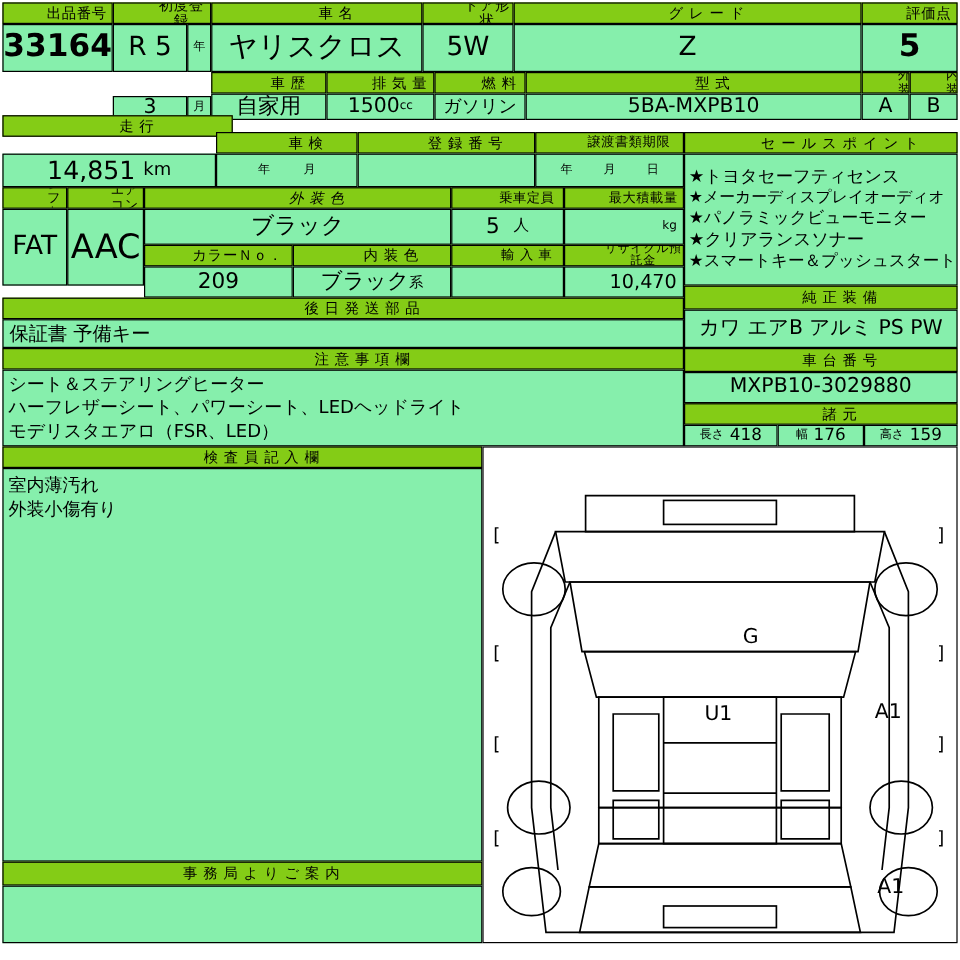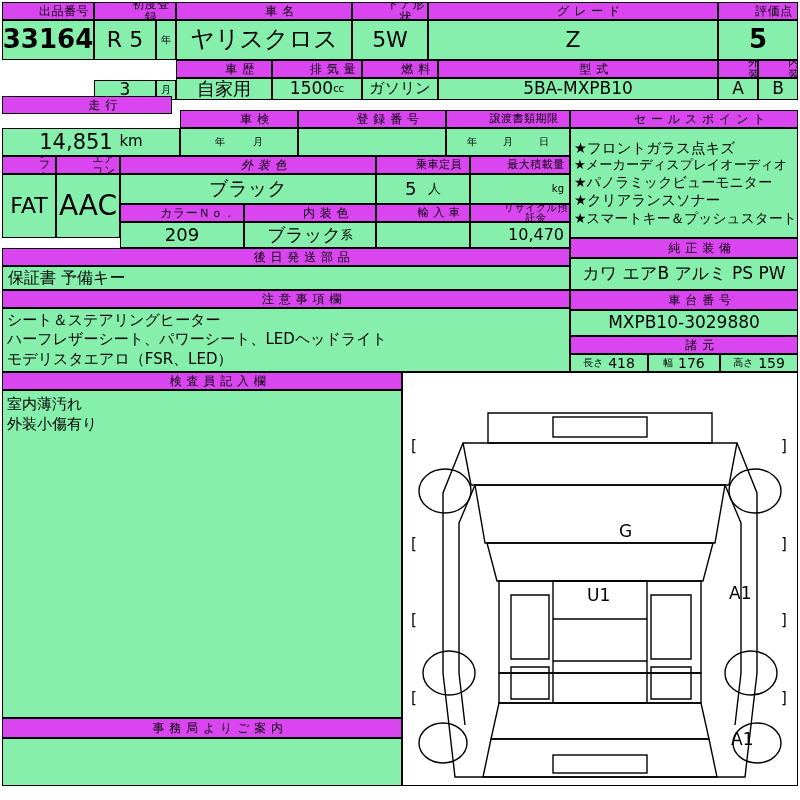--- a/index.html
+++ b/index.html
@@ -25,21 +25,21 @@
     box-sizing: border-box;
     border: 1px solid #000;
     display: flex;
     align-items: center;
     justify-content: center;
     text-align: center;
     overflow: hidden;
     line-height: 1.05;
   }
   .hdr {
-    background: #d946ef;
+    background: #84cc16;
     font-size: 12px;
     letter-spacing: 0.5px;
     padding-left: 32px;
   }
   .val {
     background: #86efac;
     font-size: 15px;
   }
   .big {
     font-size: 26px;
@@ -135,21 +135,21 @@
   <div class="box val" style="left:362px;top:78px;width:76px;height:22px;font-size:15px;">ガソリン</div>
 
   <div class="box hdr" style="left:438px;top:60px;width:280px;height:18px;">型 式</div>
   <div class="box val" style="left:438px;top:78px;width:280px;height:22px;font-size:17px;">5BA-MXPB10</div>
 
   <div class="box hdr" style="left:718px;top:60px;width:40px;height:18px;font-size:11px;">外装</div>
   <div class="box hdr" style="left:758px;top:60px;width:40px;height:18px;font-size:11px;">内装</div>
   <div class="box val" style="left:718px;top:78px;width:40px;height:22px;font-size:17px;">A</div>
   <div class="box val" style="left:758px;top:78px;width:40px;height:22px;font-size:17px;">B</div>
 
-  <div class="box hdr" style="left:2px;top:96px;width:170px;height:18px;">走 行</div>
+  <div class="box hdr" style="left:2px;top:96px;width:192px;height:18px;">走 行</div>
   <div class="box val" style="left:2px;top:128px;width:178px;height:28px;font-size:21px;">
     <span>14,851</span>&nbsp;<span style="font-size:15px">km</span>
   </div>
 
   <div class="box hdr" style="left:180px;top:110px;width:118px;height:18px;">車 検</div>
   <div class="box val sub" style="left:180px;top:128px;width:118px;height:28px;">
     <span style="margin-right:28px">年</span>
       <span>月</span>
   </div>
 
@@ -194,21 +194,21 @@
   <div class="box val" style="left:376px;top:222px;width:94px;height:26px;"></div>
 
   <div class="box hdr" style="left:470px;top:204px;width:100px;height:18px;font-size:10px;">リサイクル預託金</div>
   <div class="box val right" style="left:470px;top:222px;width:100px;height:26px;font-size:16px;">10,470</div>
 
   <div class="box hdr" style="left:2px;top:248px;width:568px;height:18px;">後 日 発 送 部 品</div>
   <div class="box val left" style="left:2px;top:266px;width:568px;height:24px;font-size:16px;">保証書 予備キー</div>
 
   <div class="box hdr" style="left:570px;top:110px;width:228px;height:18px;">セ ー ル ス ポ イ ン ト</div>
   <div class="box val stack" style="left:570px;top:128px;width:228px;height:110px;">
-    <div class="sp-line">★フロントガラス点キズ</div>
+    <div class="sp-line">★トヨタセーフティセンス</div>
     <div class="sp-line" style="font-size:13.2px">★メーカーディスプレイオーディオ</div>
     <div class="sp-line" style="font-size:14px">★パノラミックビューモニター</div>
     <div class="sp-line">★クリアランスソナー</div>
     <div class="sp-line" style="font-size:13.8px">★スマートキー＆プッシュスタート</div>
   </div>
   <div class="box hdr" style="left:570px;top:238px;width:228px;height:20px;">純 正 装 備</div>
   <div class="box val" style="left:570px;top:258px;width:228px;height:32px;font-size:17px;">カワ エアB アルミ PS PW</div>
 
   <div class="box hdr" style="left:2px;top:290px;width:568px;height:18px;">注 意 事 項 欄</div>
   <div class="box val stack" style="left:2px;top:308px;width:568px;height:64px;">

